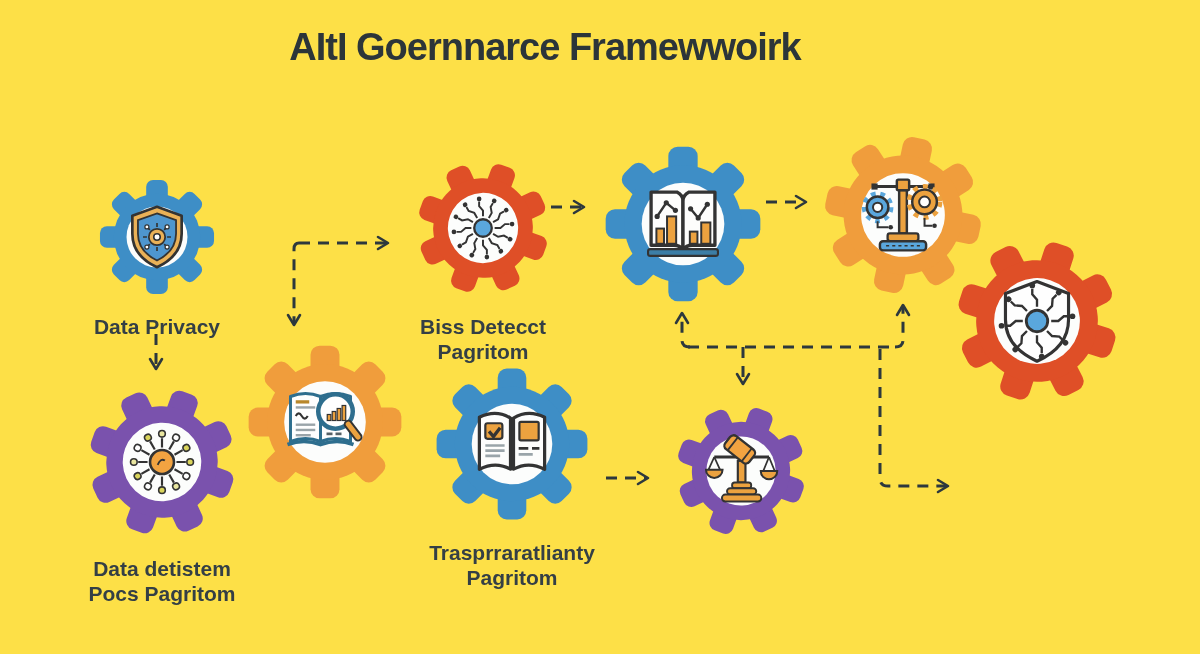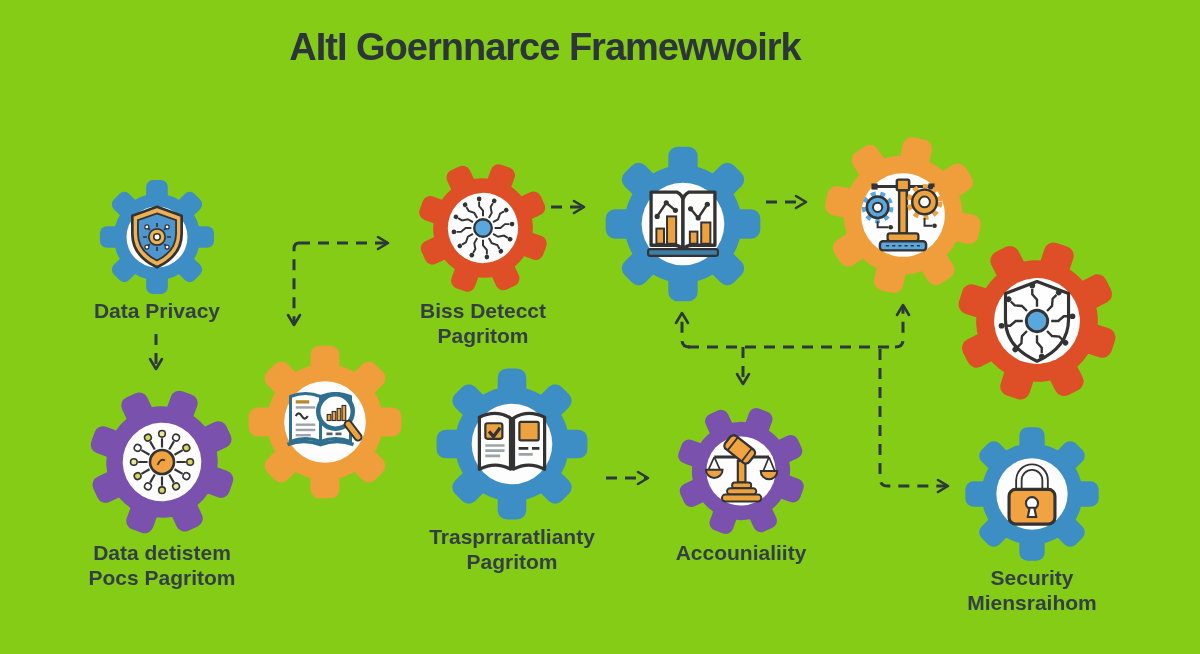--- a/index.html
+++ b/index.html
@@ -1,25 +1,25 @@
 <!DOCTYPE html>
 <html><head>
 <meta charset="utf-8">
 <style>
   html,body{margin:0;padding:0;}
   body{font-family:"Liberation Sans","DejaVu Sans",sans-serif;background:#e9edea;}
-  .canvas{position:relative;width:1200px;height:654px;background:#84cc16;overflow:hidden;}
+  .canvas{position:relative;width:1200px;height:654px;background:#fde047;overflow:hidden;}
   .title{position:absolute;left:0;top:26px;width:1090px;text-align:center;
          font-size:38px;font-weight:800;letter-spacing:-1px;color:#2c3539;}
   .gear{position:absolute;}
   .gear > svg.gearbody{position:absolute;inset:0;width:100%;height:100%;}
   .icon-wrap{position:absolute;left:50%;top:50%;width:57%;height:57%;transform:translate(-50%,-50%);}
   .icon-wrap svg{width:100%;height:100%;display:block;}
   .node-label{position:absolute;top:100%;left:50%;transform:translateX(-50%);
-              margin-top:2px;white-space:pre-line;text-align:center;width:max-content;
+              margin-top:18px;white-space:pre-line;text-align:center;width:max-content;
               font-weight:700;font-size:21px;line-height:25px;color:#343f45;}
   .arrows{position:absolute;inset:0;width:1200px;height:654px;pointer-events:none;z-index:3;}
   .defs-hidden{position:absolute;width:0;height:0;overflow:hidden;}
 </style>
 </head>
 <body>
 
 <svg class="defs-hidden" aria-hidden="true">
   <defs>
     <g id="gear-shape">
@@ -273,39 +273,22 @@
         <rect x="23" y="39" width="15" height="4.5" rx="2" fill="#eca23f" stroke="#333" stroke-width="1.5"></rect>
         <rect x="19" y="43.5" width="23" height="5" rx="2.5" fill="#eca23f" stroke="#333" stroke-width="1.5"></rect>
         <rect x="15" y="48.5" width="31" height="5.5" rx="2.7" fill="#eca23f" stroke="#333" stroke-width="1.5"></rect>
         <g transform="rotate(38 29 13)">
           <rect x="17" y="6.5" width="24" height="13" rx="3.5" fill="#f2a341" stroke="#333" stroke-width="1.8"></rect>
           <line x1="22" y1="6.5" x2="22" y2="19.5" stroke="#333" stroke-width="1.4"></line>
           <line x1="36" y1="6.5" x2="36" y2="19.5" stroke="#333" stroke-width="1.4"></line>
         </g>
       </svg>
     </div>
-    <div class="node-label">Accounialiity</div>
-  </div>
-
-  <div class="gear" style="left:963px;top:425px;width:138px;height:138px">
-    <svg class="gearbody" viewBox="-60 -60 120 120">
-        <use href="#gear-shape" fill="#3e8ec6"></use>
-      </svg>
-    <div class="icon-wrap">
-      <svg viewBox="0 0 60 60">
-        <path d="M20 29 V19.5 a10 10 0 0 1 20 0 V29" fill="none" stroke="#333" stroke-width="5.6"></path>
-        <path d="M20 29 V19.5 a10 10 0 0 1 20 0 V29" fill="none" stroke="#fcfdfc" stroke-width="2.8"></path>
-        <rect x="12.5" y="26.5" width="35" height="26.5" rx="5" fill="#f2a341" stroke="#333" stroke-width="2.4"></rect>
-        <circle cx="30" cy="37" r="4.6" fill="#fff" stroke="#333" stroke-width="1.6"></circle>
-        <path d="M28.2 40.5 h3.6 l1.4 7 h-6.4 Z" fill="#fff" stroke="#333" stroke-width="1.6"></path>
-      </svg>
-    </div>
-    <div class="node-label">Security
-Miensraihom</div>
-  </div>
+  </div>
+
 
   <svg class="arrows" viewBox="0 0 1200 654" fill="none" stroke="#2d383d" stroke-width="3" stroke-dasharray="11 8">
     <path d="M156 334 V368" marker-end="url(#ah)"></path>
     <path d="M299 243 Q294 243 294 249 V324" marker-end="url(#ah)"></path>
     <path d="M299 243 H387" marker-end="url(#ah)"></path>
     <path d="M551 207 H583" marker-end="url(#ah)"></path>
     <path d="M766 202 H805" marker-end="url(#ah)"></path>
     <path d="M688 347 H897"></path>
     <path d="M690 347 Q682 347 682 340 V314" marker-end="url(#ah)"></path>
     <path d="M895 347 Q903 347 903 340 V306" marker-end="url(#ah)"></path>

